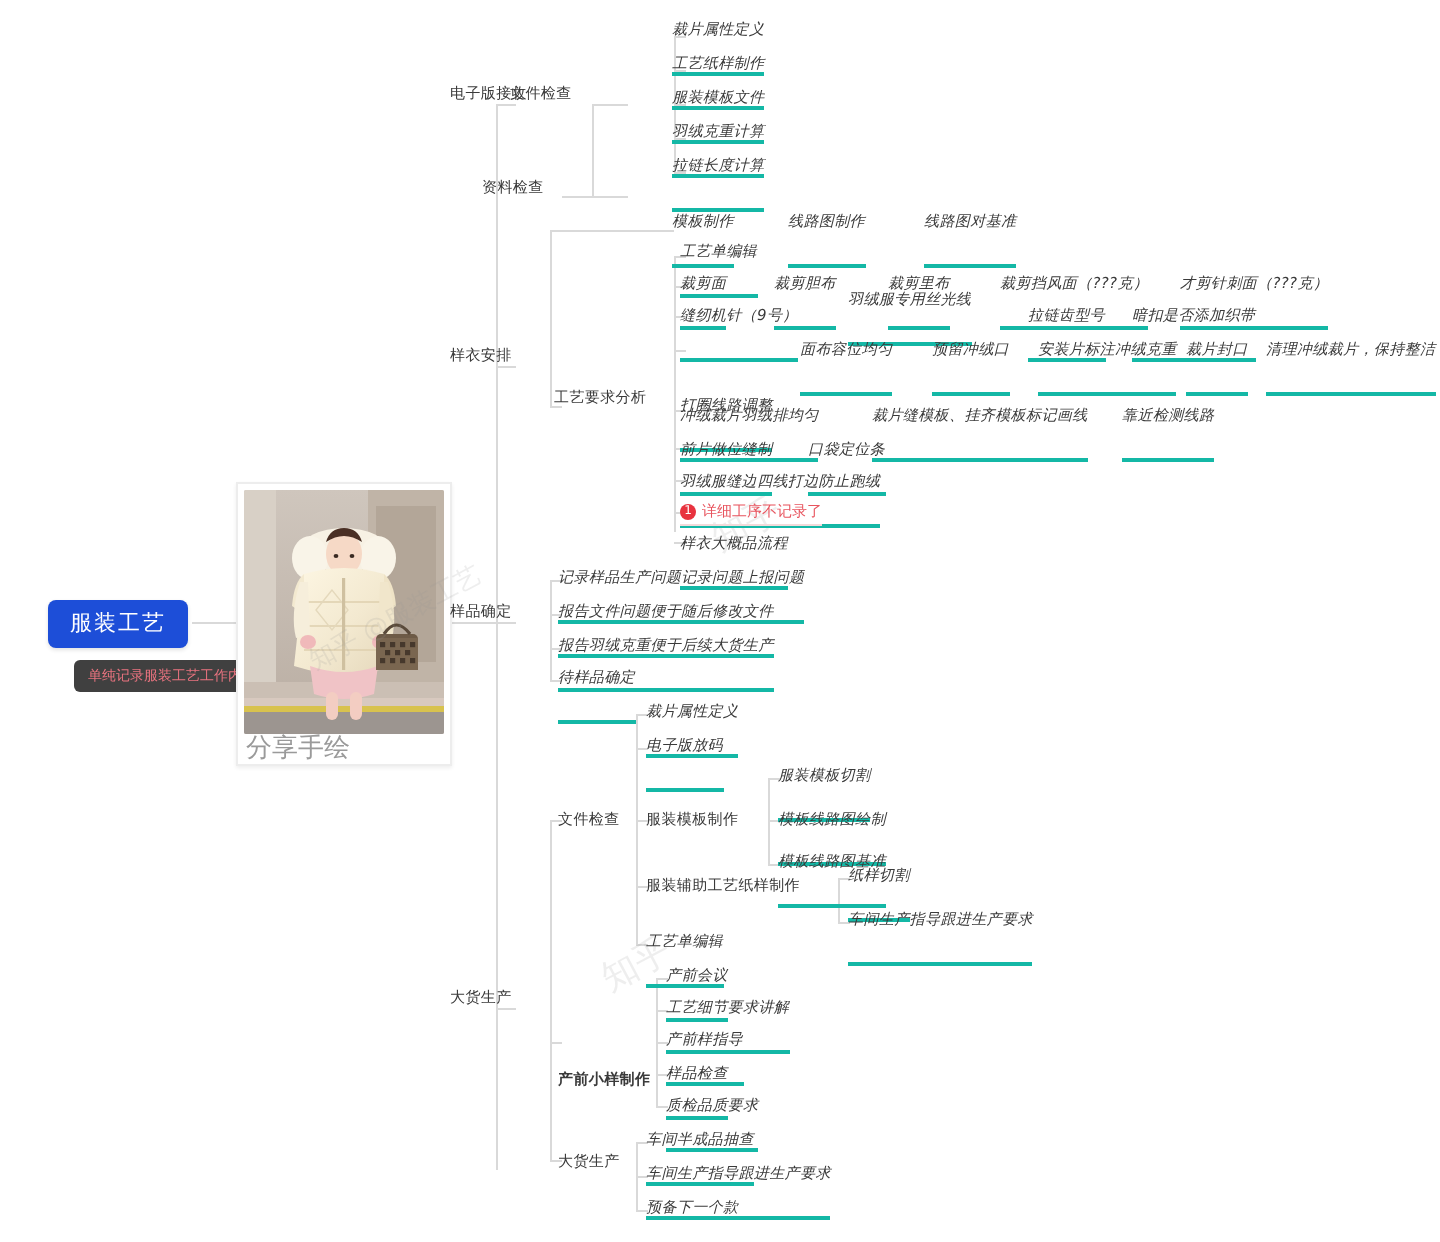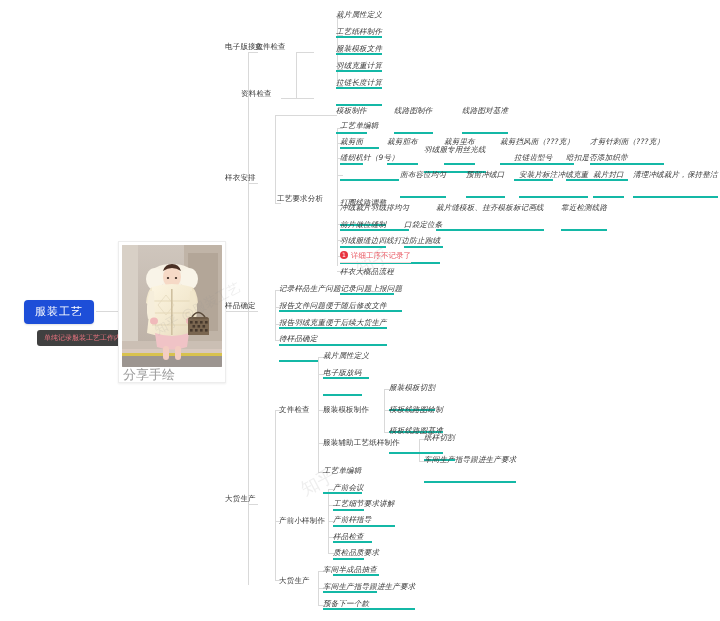--- a/index.html
+++ b/index.html
@@ -344,21 +344,21 @@
   <div class="node u" style="left:389px;top:382px;"><span>服装模板切割</span></div>
   <div class="node u" style="left:389px;top:404px;"><span>模板线路图绘制</span></div>
   <div class="node u" style="left:389px;top:425px;"><span>模板线路图基准</span></div>
 
   <div class="node" style="left:323px;top:437px;"><span>服装辅助工艺纸样制作</span></div>
   <div class="node u" style="left:424px;top:432px;"><span>纸样切割</span></div>
   <div class="node u" style="left:424px;top:454px;"><span>车间生产指导跟进生产要求</span></div>
 
   <div class="node u" style="left:323px;top:465px;"><span>工艺单编辑</span></div>
 
-  <div class="node" style="left:279px;top:515px;"><span>产前小样制作</span></div>
+  <div class="node" style="left:279px;top:534px;font-weight:bold;"><span>产前小样制作</span></div>
   <div class="node u" style="left:333px;top:482px;"><span>产前会议</span></div>
   <div class="node u" style="left:333px;top:498px;"><span>工艺细节要求讲解</span></div>
   <div class="node u" style="left:333px;top:514px;"><span>产前样指导</span></div>
   <div class="node u" style="left:333px;top:531px;"><span>样品检查</span></div>
   <div class="node u" style="left:333px;top:547px;"><span>质检品质要求</span></div>
 
   <div class="node" style="left:279px;top:575px;"><span>大货生产</span></div>
   <div class="node u" style="left:323px;top:564px;"><span>车间半成品抽查</span></div>
   <div class="node u" style="left:323px;top:581px;"><span>车间生产指导跟进生产要求</span></div>
   <div class="node u" style="left:323px;top:598px;"><span>预备下一个款</span></div>

